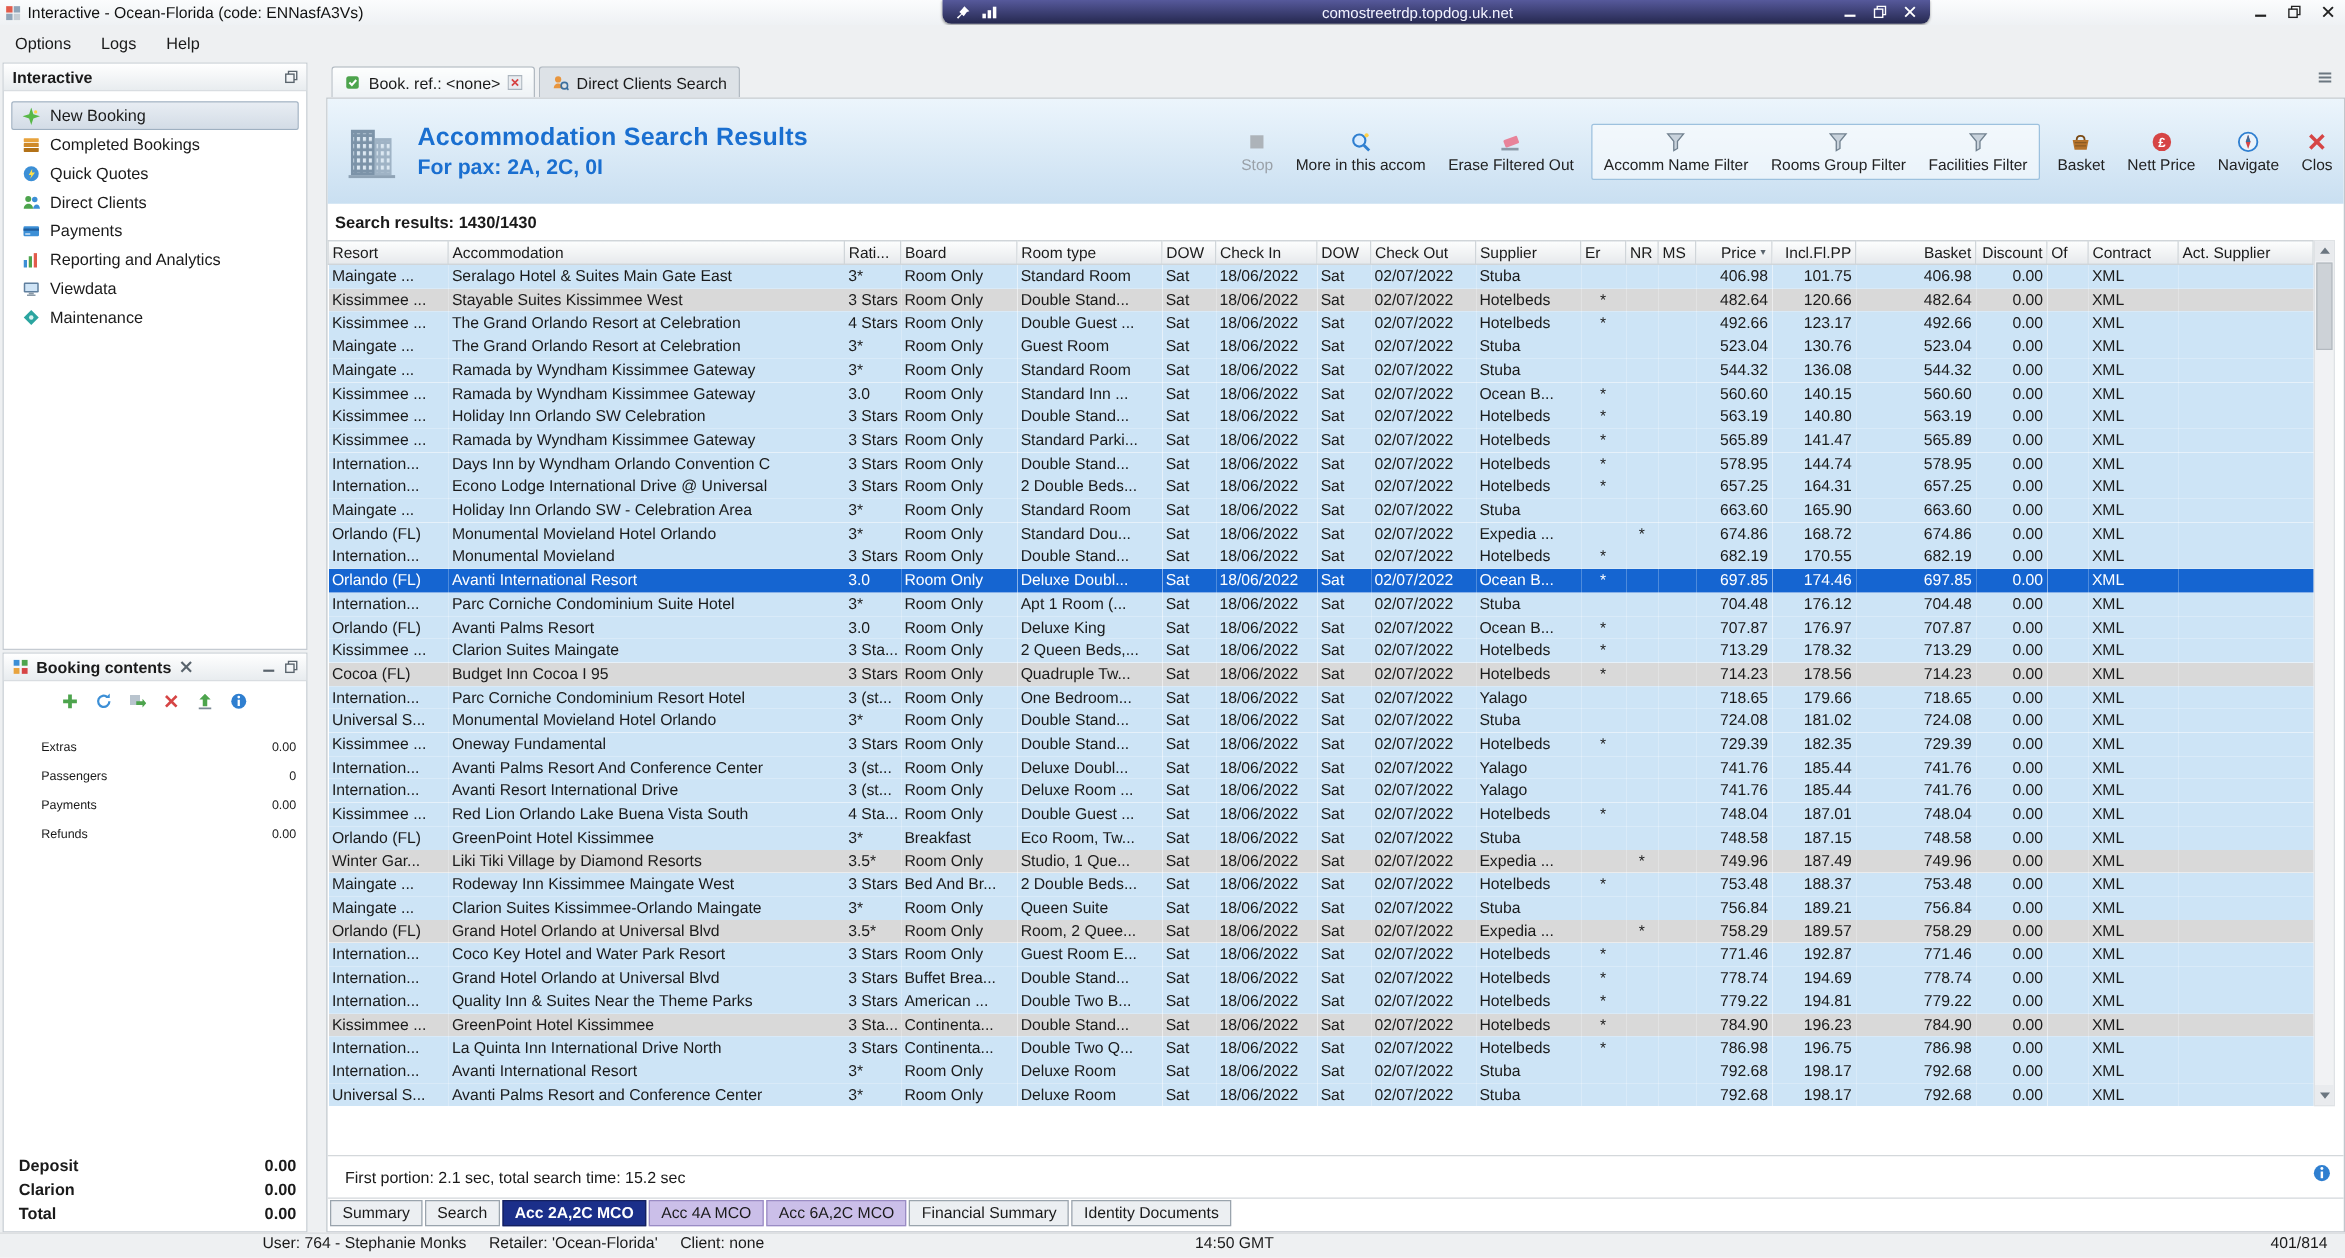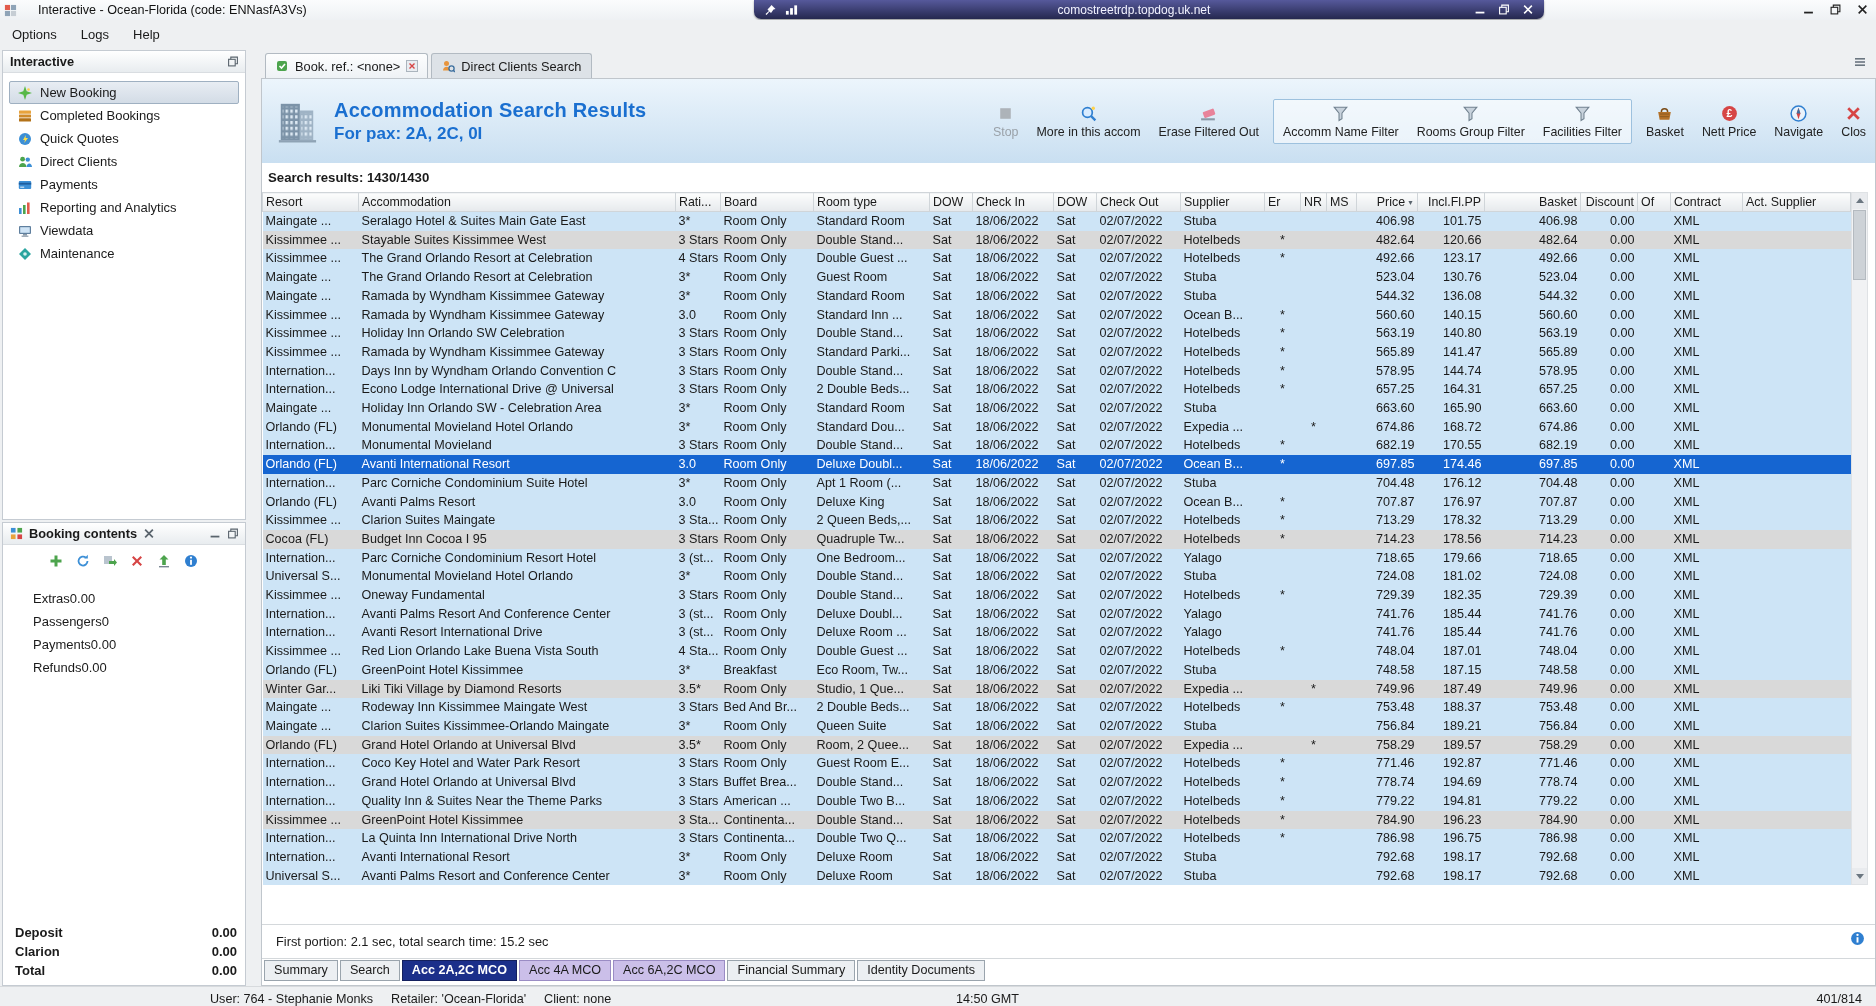--- a/index.html
+++ b/index.html
@@ -2,21 +2,21 @@
 <html><head>
 <meta charset="utf-8">
 <style>
 *{margin:0;padding:0;box-sizing:border-box;}
 html,body{width:1876px;height:1006px;}
 body{font-family:"Liberation Sans","DejaVu Sans",sans-serif;font-size:13px;background:#eef0f2;color:#1a1a1a;overflow:hidden;position:relative;}
 svg{display:block;width:100%;height:100%;}
 .ic{display:inline-block;width:14px;height:14px;flex:none;}
 
 
-.titlebar{position:absolute;top:0;left:0;right:0;height:20px;background:linear-gradient(#fbfcfd,#eef1f4);display:flex;align-items:center;padding-left:4px;gap:16px;}
+.titlebar{position:absolute;top:0;left:0;right:0;height:20px;background:linear-gradient(#fbfcfd,#eef1f4);display:flex;align-items:center;padding-left:4px;}
 .app-ic{width:13px;height:13px;margin-right:5px;flex:none;}
 .app-title{font-size:12.6px;color:#111;white-space:nowrap;}
 .rdp-bar{position:absolute;left:754px;top:0;width:790px;height:19px;background:linear-gradient(#56599b,#25284f);border-radius:0 0 7px 7px;display:flex;align-items:center;color:#fff;padding:0 10px;box-shadow:0 1px 2px rgba(0,0,0,.4);}
 .rdp-ic{width:13px;height:12px;margin-right:8px;flex:none;}
 .rdp-address{flex:1;text-align:center;font-size:12px;color:#f2f3ff;white-space:nowrap;}
 .rdp-btn{width:12px;height:11px;margin-left:12px;color:#fff;flex:none;}
 .win-controls{position:absolute;right:8px;top:4px;display:flex;gap:16px;color:#222;}
 .win-btn{width:11px;height:11px;}
 
 
@@ -32,21 +32,21 @@
 .panel-title{font-weight:bold;font-size:12.8px;white-space:nowrap;}
 .panel-spacer{flex:1;}
 .panel-hic{width:12px;height:11px;color:#5a646d;flex:none;}
 .side-list{padding-top:8px;}
 .side-item{height:23px;display:flex;align-items:center;gap:8px;padding-left:8px;margin:0 6px;border:1px solid transparent;border-radius:2px;font-size:13px;white-space:nowrap;}
 .side-item.selected{background:linear-gradient(#e8edf3,#d3dce6);border-color:#9fb0c1;}
 
 .bt-toolbar{height:26px;display:flex;align-items:center;justify-content:center;gap:12px;padding-top:6px;}
 .bt-btn{width:15px;height:15px;display:inline-block;}
 .b-rows{margin-top:16px;}
-.b-row{display:flex;justify-content:flex-start;padding:0 8px 0 30px;height:23px;align-items:center;font-size:13px;}
+.b-row{display:flex;justify-content:space-between;padding:0 8px 0 30px;height:23px;align-items:center;font-size:10px;}
 .totals{position:absolute;left:0;right:0;bottom:5px;}
 .t-row{display:flex;justify-content:space-between;padding:0 8px 0 12px;height:19px;align-items:center;font-weight:bold;font-size:13px;}
 
 
 .content{position:absolute;left:261px;top:48px;right:0;bottom:20px;}
 .tabbar-row{position:absolute;top:0;left:0;right:0;height:30px;display:flex;align-items:flex-end;padding-left:4px;}
 .tab{height:25px;display:flex;align-items:center;gap:6px;padding:0 9px;border:1px solid #b2bac2;border-bottom:none;border-radius:3px 3px 0 0;background:#dde2e7;font-size:12.8px;margin-right:3px;white-space:nowrap;}
 .tab.active{background:linear-gradient(#fdfefe,#eef2f5);}
 .tab-close{width:12px;height:12px;}
 .tab-end-ic{position:absolute;right:10px;top:8px;width:12px;height:12px;}
@@ -86,21 +86,21 @@
 .vfill{flex:1;}
 
 .timing-row{position:absolute;left:0;right:0;top:845px;border-top:1px solid #d4d8db;padding:9px 0 0 14px;font-size:12.8px;}
 .info-ic{position:absolute;right:10px;top:6px;width:15px;height:15px;}
 .tabs-rule{position:absolute;top:879px;left:0;right:0;border-top:1px solid #d4d8db;}
 .bottom-tabs{position:absolute;left:2px;top:881px;display:flex;}
 .btab{border:1px solid #9aa4ad;padding:2px 9px 3px;font-size:12.6px;background:#eceff2;margin-right:2px;white-space:nowrap;}
 .btab.dark{background:#1b2f8a;color:#fff;border-color:#14205e;font-weight:bold;}
 .btab.purple{background:#cbbfe9;border-color:#9a8cc4;}
 
-.statusbar{position:absolute;left:0;right:0;bottom:0;height:20px;background:#eef0f2;border-top:1px solid #d7dadd;font-size:12.6px;display:flex;align-items:flex-end;}
+.statusbar{position:absolute;left:0;right:0;bottom:0;height:20px;background:#eef0f2;border-top:1px solid #d7dadd;font-size:12.6px;display:flex;align-items:flex-start;}
 .sb-left{padding-left:210px;display:flex;gap:18px;white-space:nowrap;}
 .sb-time{position:absolute;left:956px;}
 .sb-counter{position:absolute;right:14px;}
 </style>
 </head>
 <body>
 
 <div class="app">
 
   <div class="titlebar">

